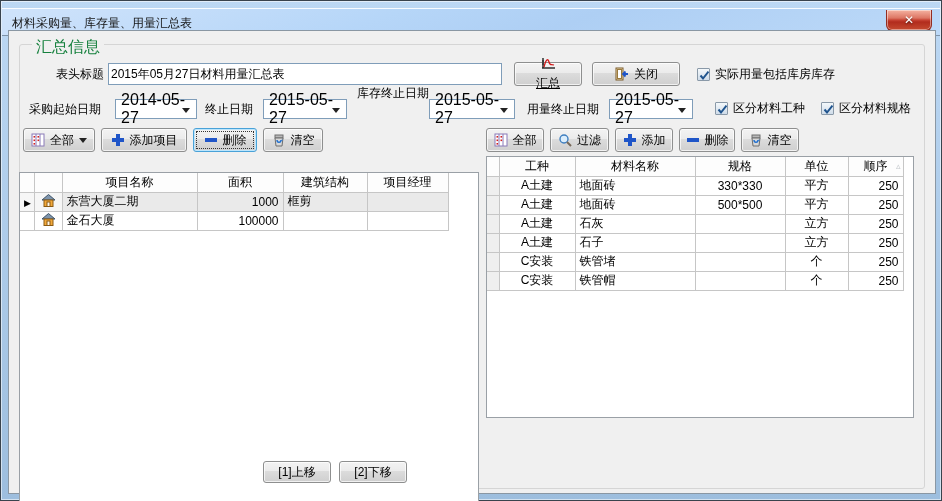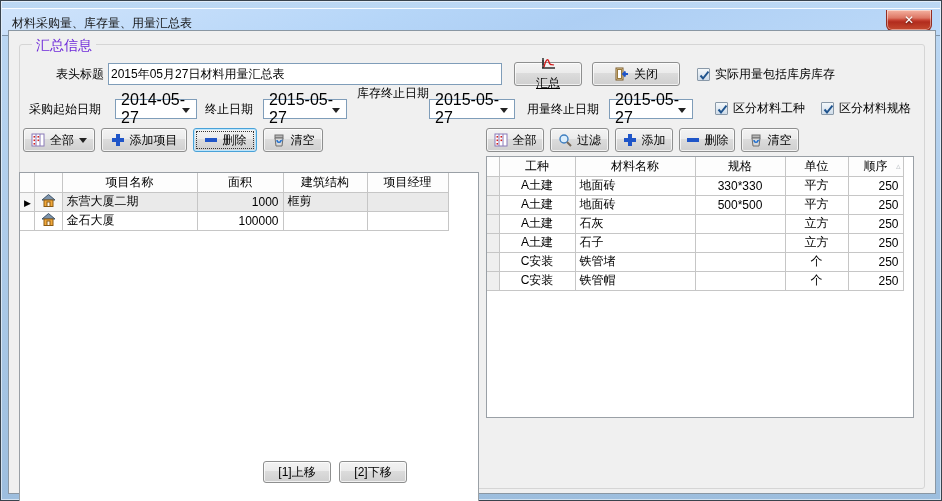--- a/index.html
+++ b/index.html
@@ -14,21 +14,21 @@
        border:1px solid #932d21;border-top:none;border-radius:0 0 6px 6px;
        background:linear-gradient(#f5b3a2 0%,#dd7664 40%,#c84434 50%,#b22c1d 60%,#c54a30 100%);
        box-shadow:inset 0 0 0 1px rgba(255,255,255,.45);
        color:#fff;font-weight:bold;font-size:12px;text-align:center;line-height:20px;
        text-shadow:0 1px 2px rgba(0,0,0,.6);}
   .client{position:absolute;left:7px;top:29px;width:928px;height:464px;background:#f0f0f0;
        border:1px solid #8a97a3;}
   .groupbox{position:absolute;left:10px;top:13px;width:906px;height:445px;
        border:1px solid #d5d5d5;border-radius:3px;}
   .groupbox-label{position:absolute;left:12px;top:-8px;background:#f0f0f0;padding:0 4px;
-       font-size:14px;color:#6d28d9;}
+       font-size:16px;color:#15803d;}
   .lbl{position:absolute;font-size:12px;color:#000;line-height:20px;white-space:nowrap;}
   .textbox{position:absolute;height:22px;border:1px solid #7f9db9;background:#fff;
        font-size:12px;padding:0 2px;line-height:20px;color:#000;}
   .combo{position:absolute;height:20px;border:1px solid #7f9db9;background:#fff;
        font-size:16px;color:#000;display:flex;align-items:center;padding-left:5px;cursor:default;}
   .combo .arrow{position:absolute;right:6px;top:8px;width:0;height:0;
        border-left:4px solid transparent;border-right:4px solid transparent;border-top:5px solid #222;}
   .btn{position:absolute;height:24px;border:1px solid #8e8f8f;border-radius:3px;cursor:default;
        background:linear-gradient(#f3f3f3 0%,#ebebeb 45%,#dcdcdc 46%,#cfcfcf 100%);
        display:flex;align-items:center;justify-content:center;gap:5px;font-size:12px;color:#000;

